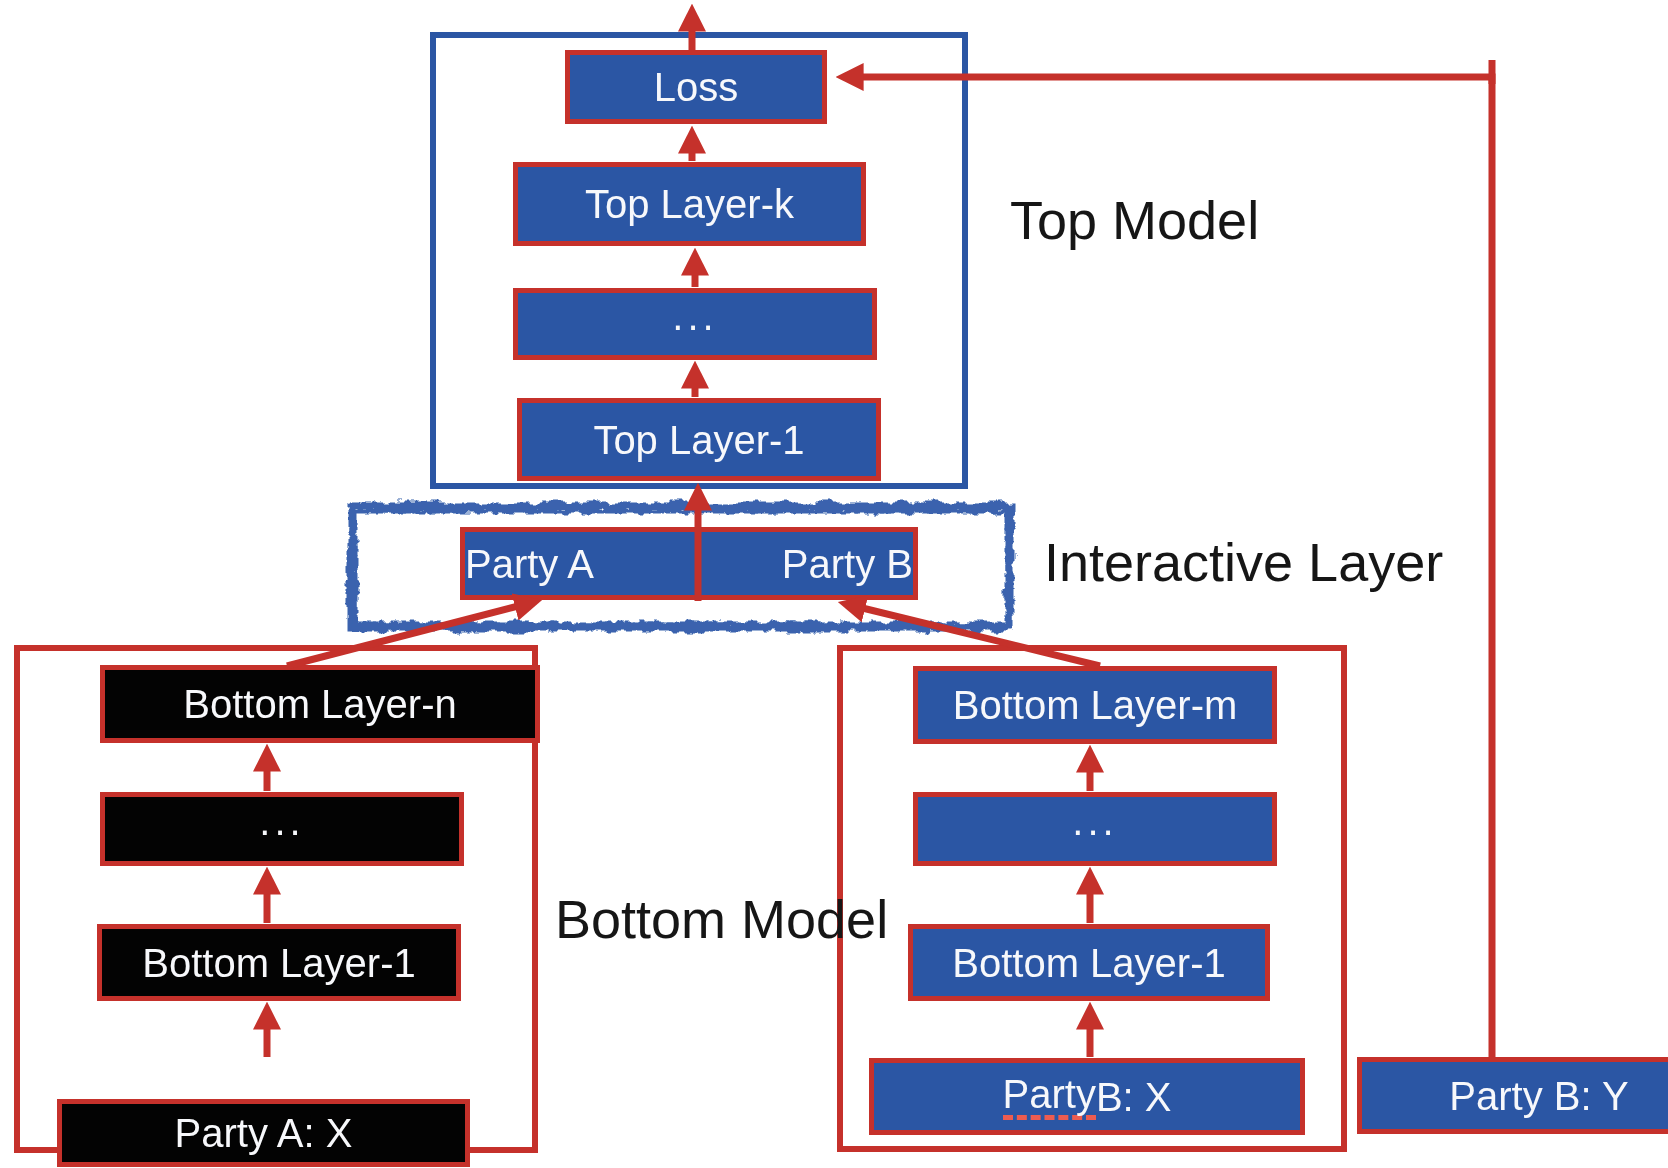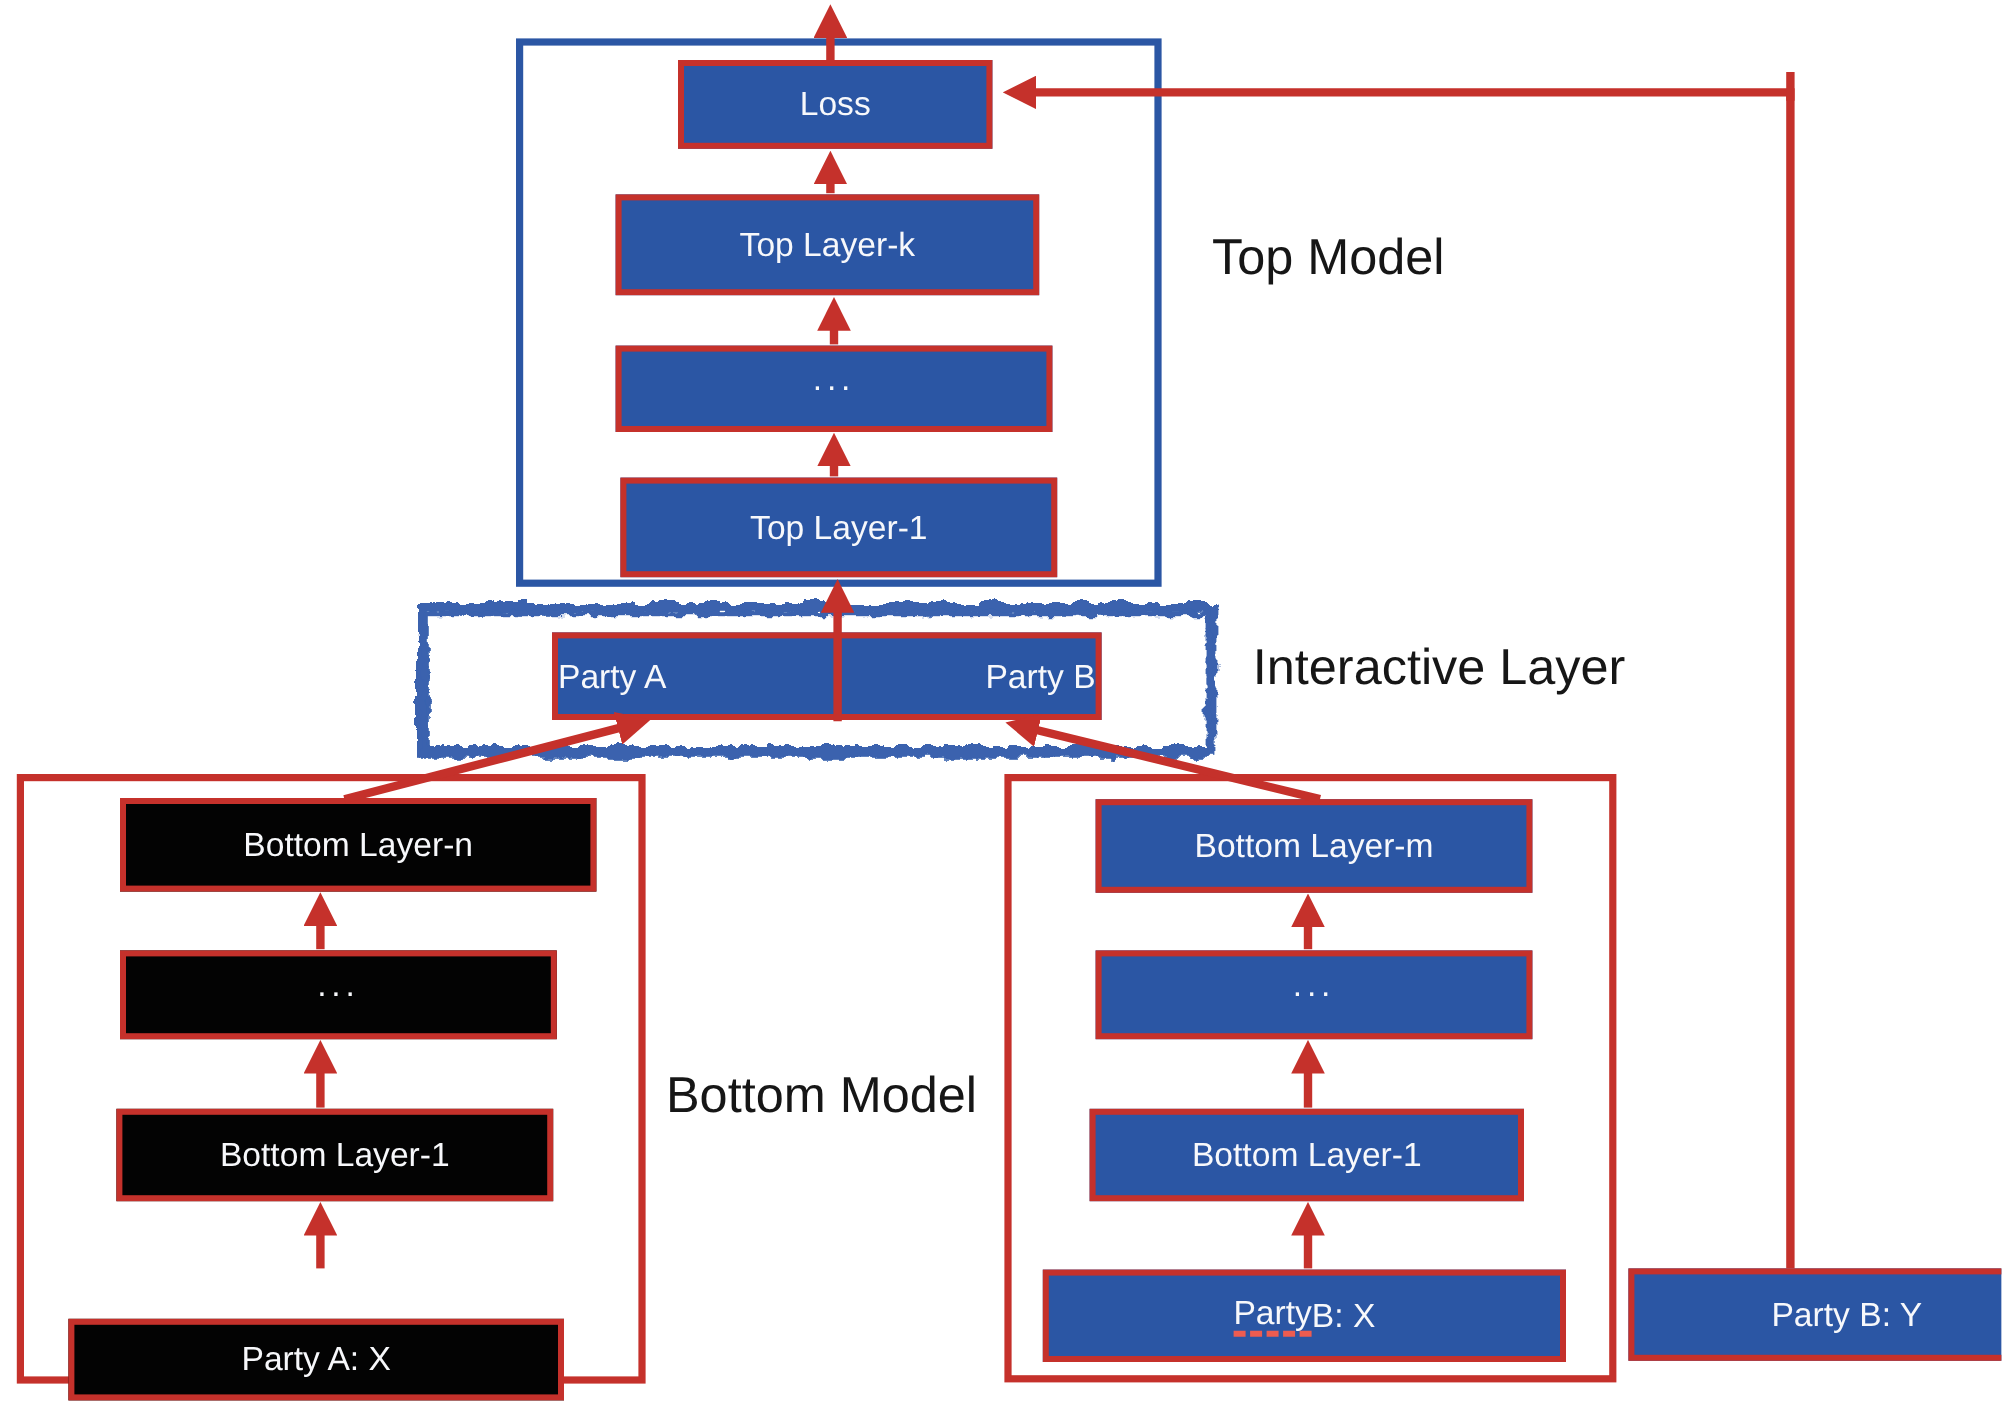--- a/index.html
+++ b/index.html
@@ -7,28 +7,28 @@
     position:relative;width:1668px;height:1168px;background:#fff;overflow:hidden;
     font-family:"Liberation Sans", sans-serif;
   }
   .frame{position:absolute;box-sizing:border-box;background:transparent;z-index:2;}
   .frame.blue{border:6px solid var(--blue);}
   .frame.red{border:6px solid var(--red);}
   .nodebox{
     position:absolute;box-sizing:border-box;z-index:2;
     border:5px solid var(--red);
     display:flex;align-items:center;justify-content:center;
-    color:#f7f8fb;font-size:28px;line-height:1;white-space:nowrap;
+    color:#f7f8fb;font-size:40px;line-height:1;white-space:nowrap;
   }
   .nodebox.blue{background:var(--blue);}
   .nodebox.black{background:var(--black);}
   .ellipsis-text{transform:translateY(-8px);letter-spacing:4px;}
   .diagram-label{
     position:absolute;z-index:2;color:var(--label_text);
-    font-size:42px;line-height:1;white-space:nowrap;
+    font-size:54px;line-height:1;white-space:nowrap;
   }
   .overlay{position:absolute;left:0;top:0;z-index:3;pointer-events:none;}
   .underlay{position:absolute;z-index:1;pointer-events:none;}
   .arrow{stroke:var(--red);stroke-width:7;fill:none;}
   .sketch{stroke:var(--sketch_blue);fill:none;}
   .u{border-bottom:5px dashed var(--underline_red);padding-bottom:1px;}
 </style>
 </head>
 <body>
 
@@ -65,21 +65,21 @@
   </div>
 
   <div class="nodebox blue" style="left:460px;top:527px;width:458px;height:73px;">
     <span style="position:absolute;left:0;width:238px;">Party A</span>
     <span style="position:absolute;right:0;width:215px;text-align:right;">Party B</span>
   </div>
 
   <div class="frame red" style="left:14px;top:645px;width:524px;height:508px;"></div>
   <div class="frame red" style="left:837px;top:645px;width:510px;height:507px;"></div>
 
-  <div class="nodebox black" style="left:100px;top:665px;width:397px;height:78px;">
+  <div class="nodebox black" style="left:100px;top:665px;width:440px;height:78px;">
     <span>Bottom Layer-n</span>
   </div>
   <div class="nodebox black" style="left:100px;top:792px;width:364px;height:74px;">
     <span class="ellipsis-text">...</span>
   </div>
   <div class="nodebox black" style="left:97px;top:924px;width:364px;height:77px;">
     <span>Bottom Layer-1</span>
   </div>
   <div class="nodebox black" style="left:57px;top:1099px;width:413px;height:68px;">
     <span>Party A: X</span>

